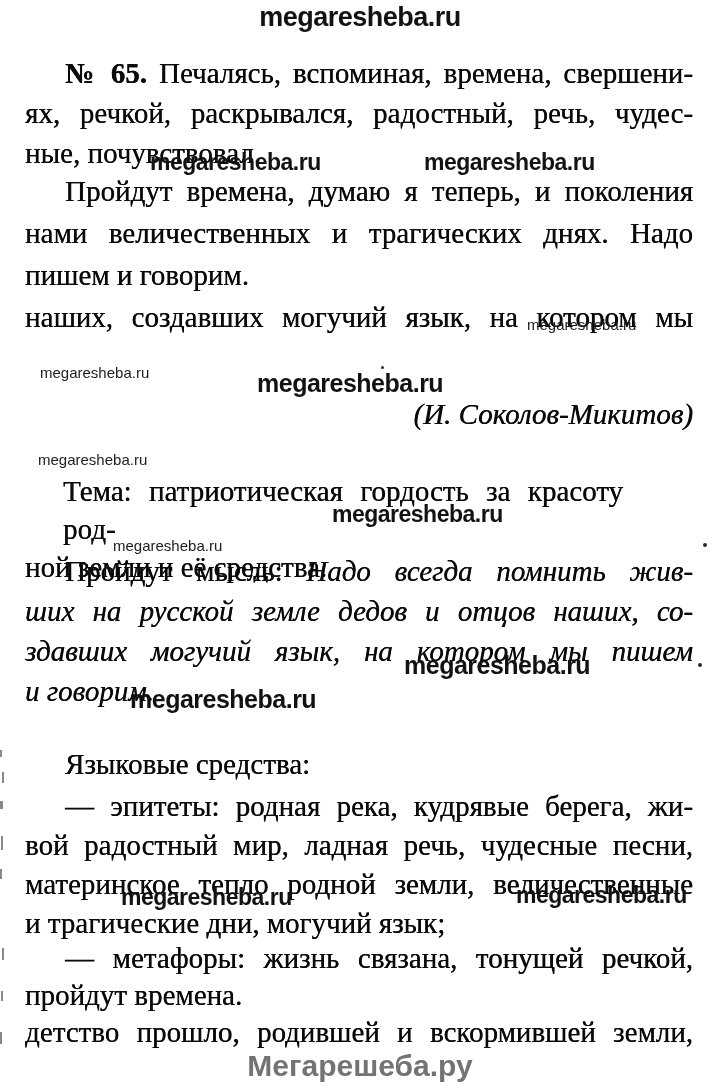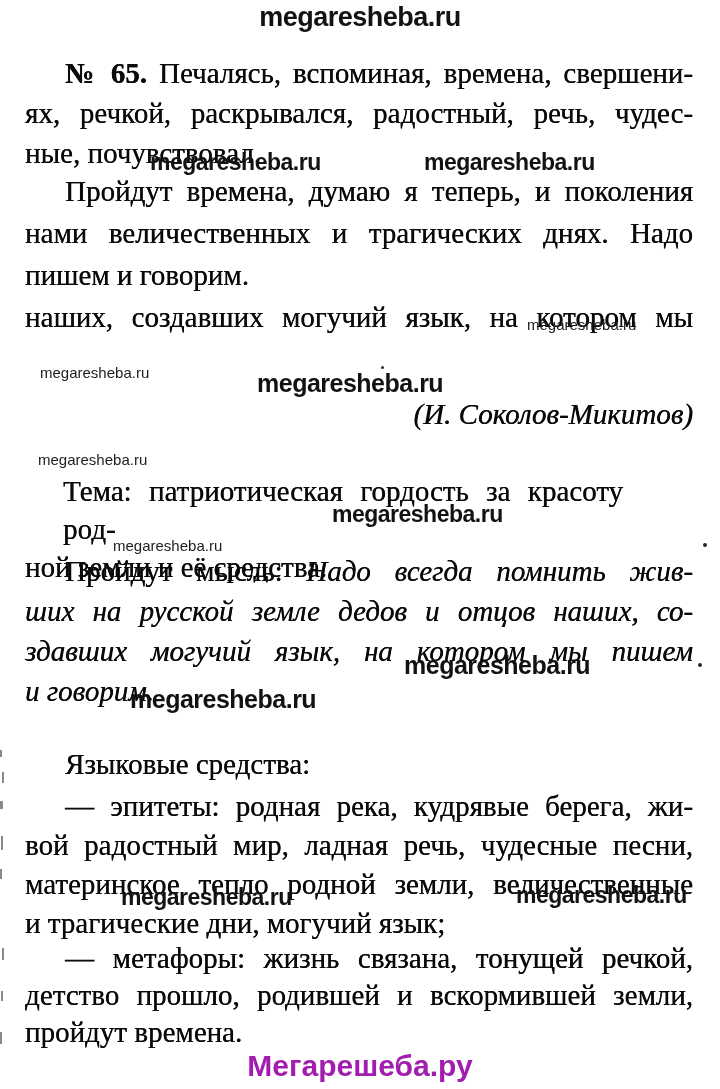--- a/index.html
+++ b/index.html
@@ -20,21 +20,21 @@
   
   .wm-bold{position:absolute;font-family:"Liberation Sans","DejaVu Sans",sans-serif;
            font-weight:700;font-size:23px;letter-spacing:-0.5px;color:#121212;
            white-space:nowrap;}
   .wm-small{position:absolute;font-family:"Liberation Sans","DejaVu Sans",sans-serif;
             font-weight:400;font-size:15px;color:#1d1d1d;white-space:nowrap;}
   .wm-center{left:0;right:0;text-align:center;}
 
   .footer-brand{position:absolute;left:0;right:0;top:1049px;text-align:center;
                 font-family:"Liberation Sans","DejaVu Sans",sans-serif;
-                font-weight:700;font-size:30px;color:#a21caf;}
+                font-weight:700;font-size:30px;color:#737373;}
   .header-wm{top:2px;font-size:27px;}
 
   
   .tick{position:absolute;background:#4a4a4a;opacity:.65;}
   .dot{position:absolute;width:4px;height:4px;border-radius:50%;background:#2a2a2a;}
 </style>
 </head>
 <body>
 
 <div class="page">
@@ -94,22 +94,22 @@
     <div class="line just">вой радостный мир, ладная речь, чудесные песни,</div>
     <div class="line just">материнское тепло родной земли, величественные</div>
     <div class="line left">и трагические дни, могучий язык;</div>
   </div>
 
   <div class="wm-bold" style="left:121px;top:884px;">megaresheba.ru</div>
   <div class="wm-bold" style="left:516px;top:882px;">megaresheba.ru</div>
 
   <div class="block" style="top:940px;line-height:37px;font-family:Liberation Serif, serif;">
     <div class="line just indent">— метафоры: жизнь связана, тонущей речкой,</div>
+    <div class="line left">пройдут времена.</div>
     <div class="line just">детство прошло, родившей и вскормившей земли,</div>
-    <div class="line left">пройдут времена.</div>
   </div>
 
   <div class="footer-brand">Мегарешеба.ру</div>
 
   <div class="dot" style="left:703px;top:543px;"></div>
   <div class="dot" style="left:698px;top:663px;"></div>
   <div class="dot" style="left:381px;top:366px;width:3px;height:3px;"></div>
   <div class="tick" style="left:0;top:750px;width:2px;height:7px;"></div>
   <div class="tick" style="left:2px;top:772px;width:2px;height:11px;"></div>
   <div class="tick" style="left:0;top:801px;width:3px;height:8px;"></div>

